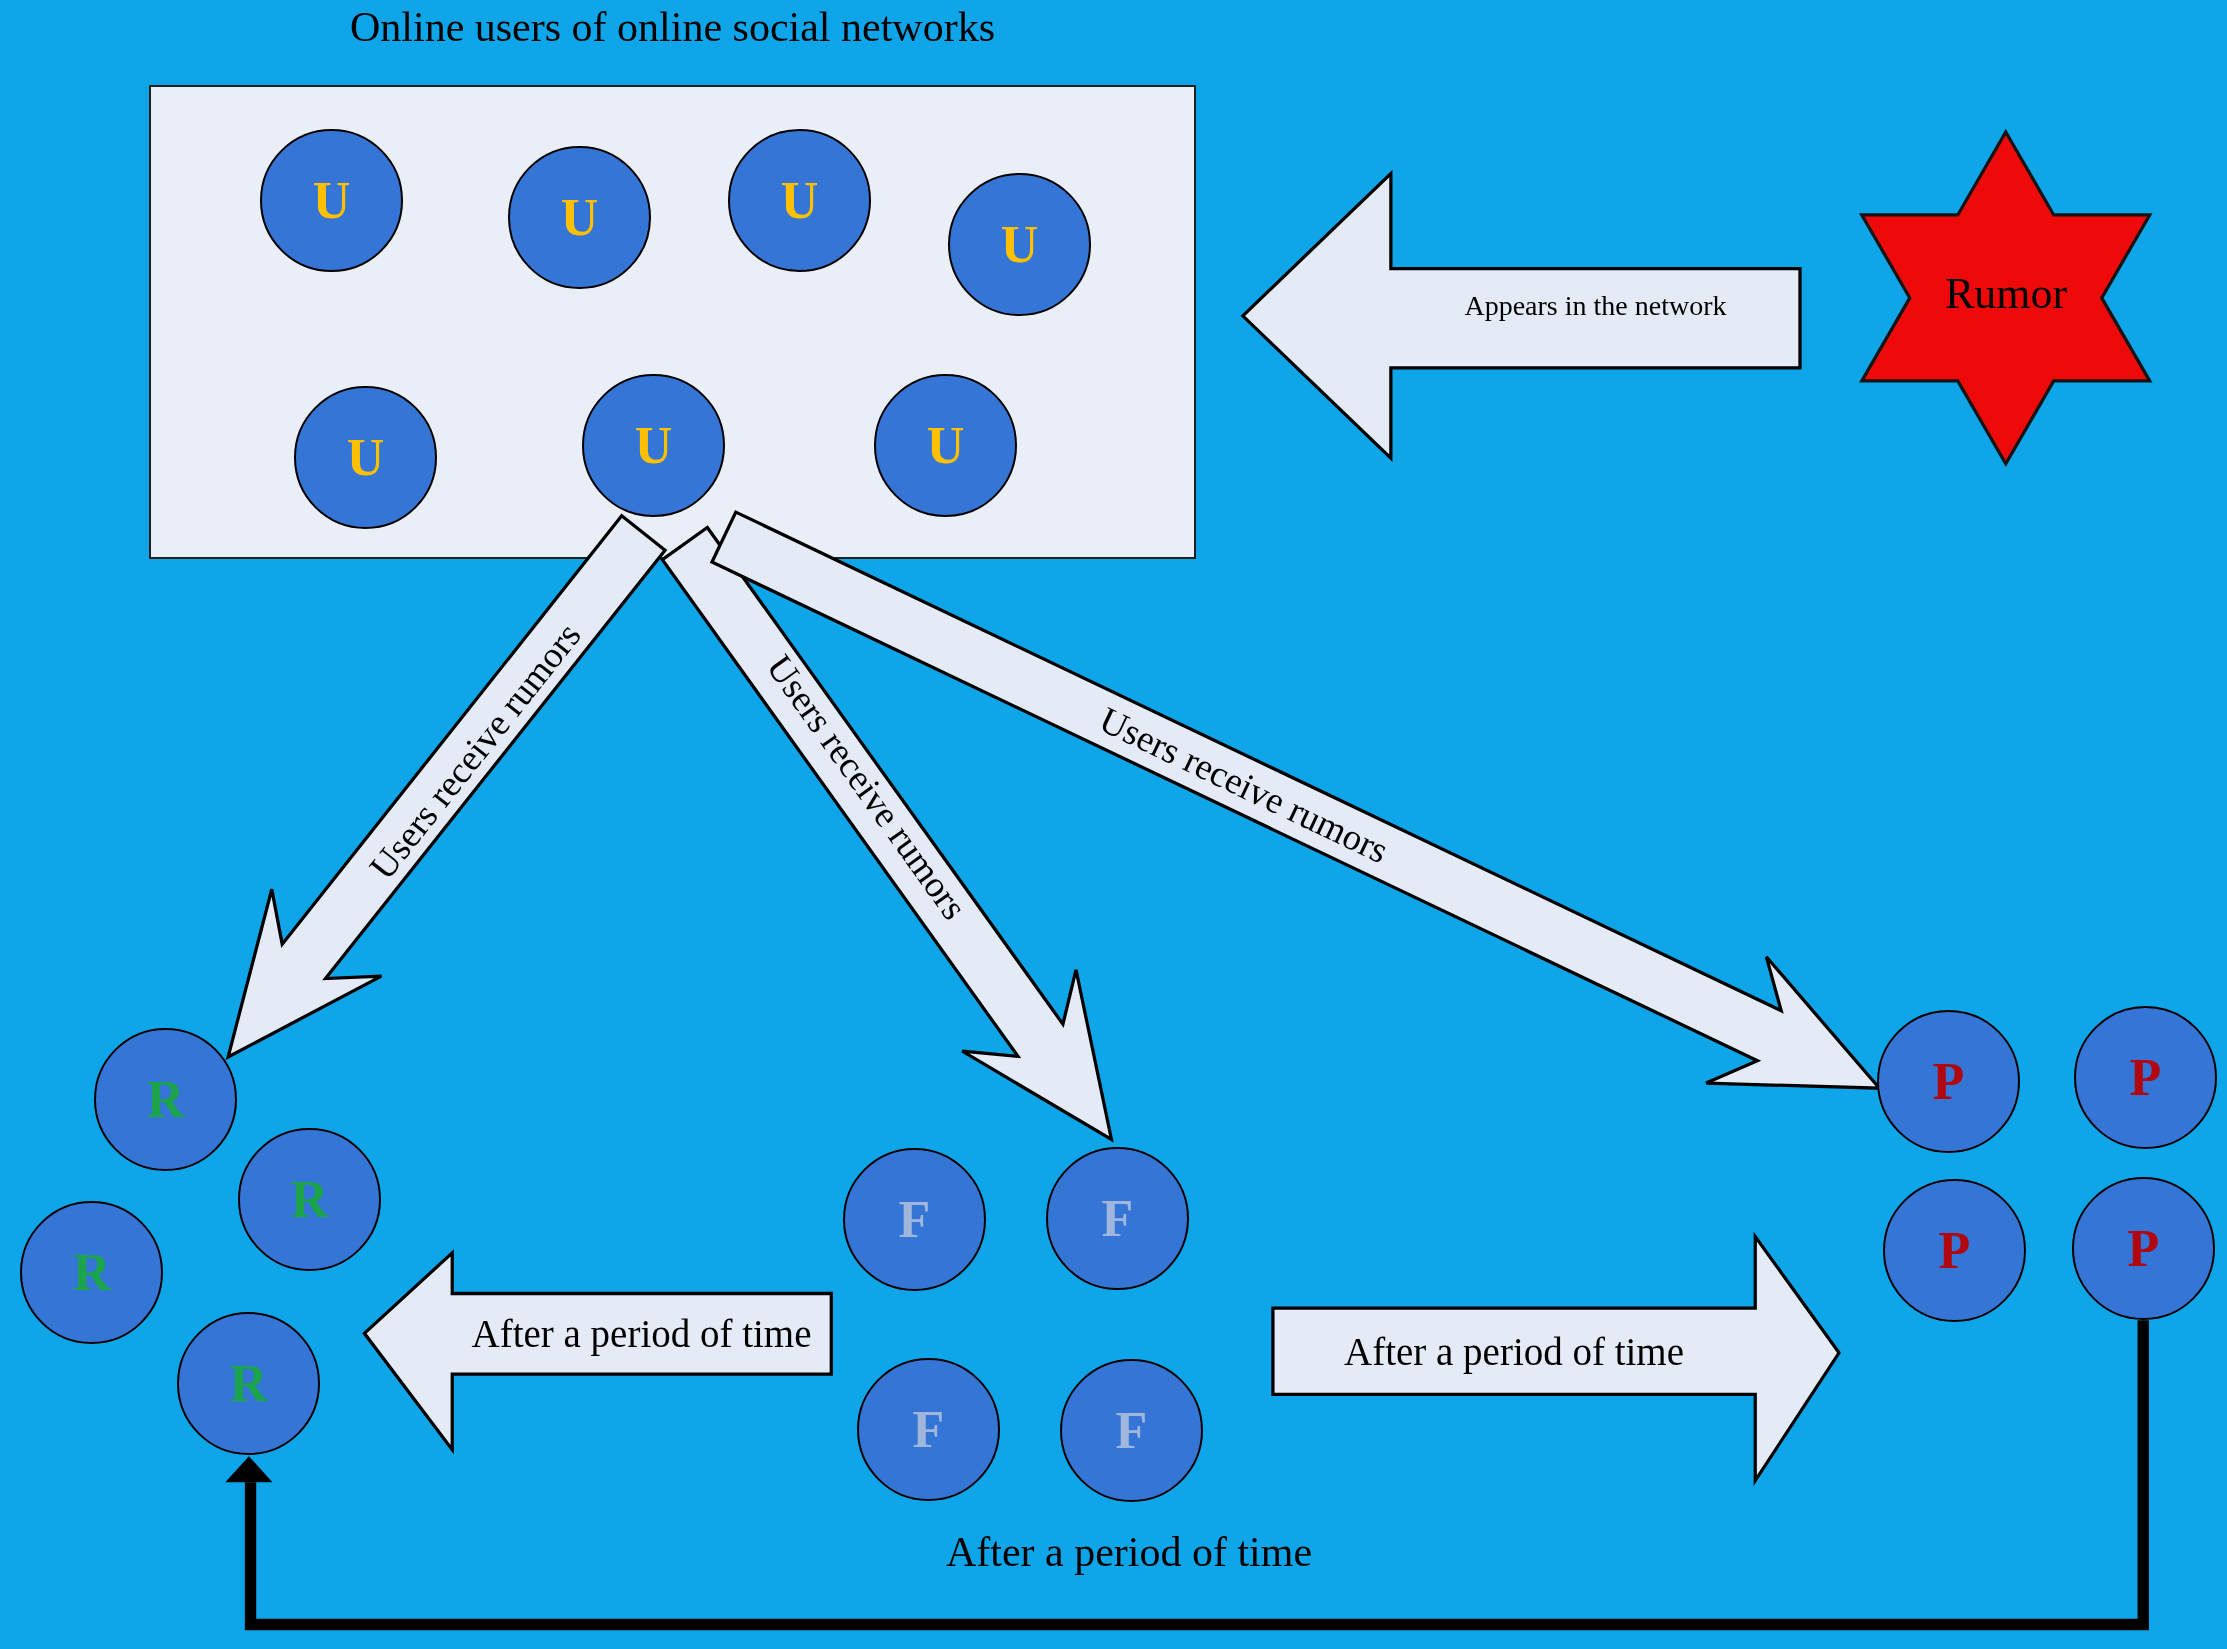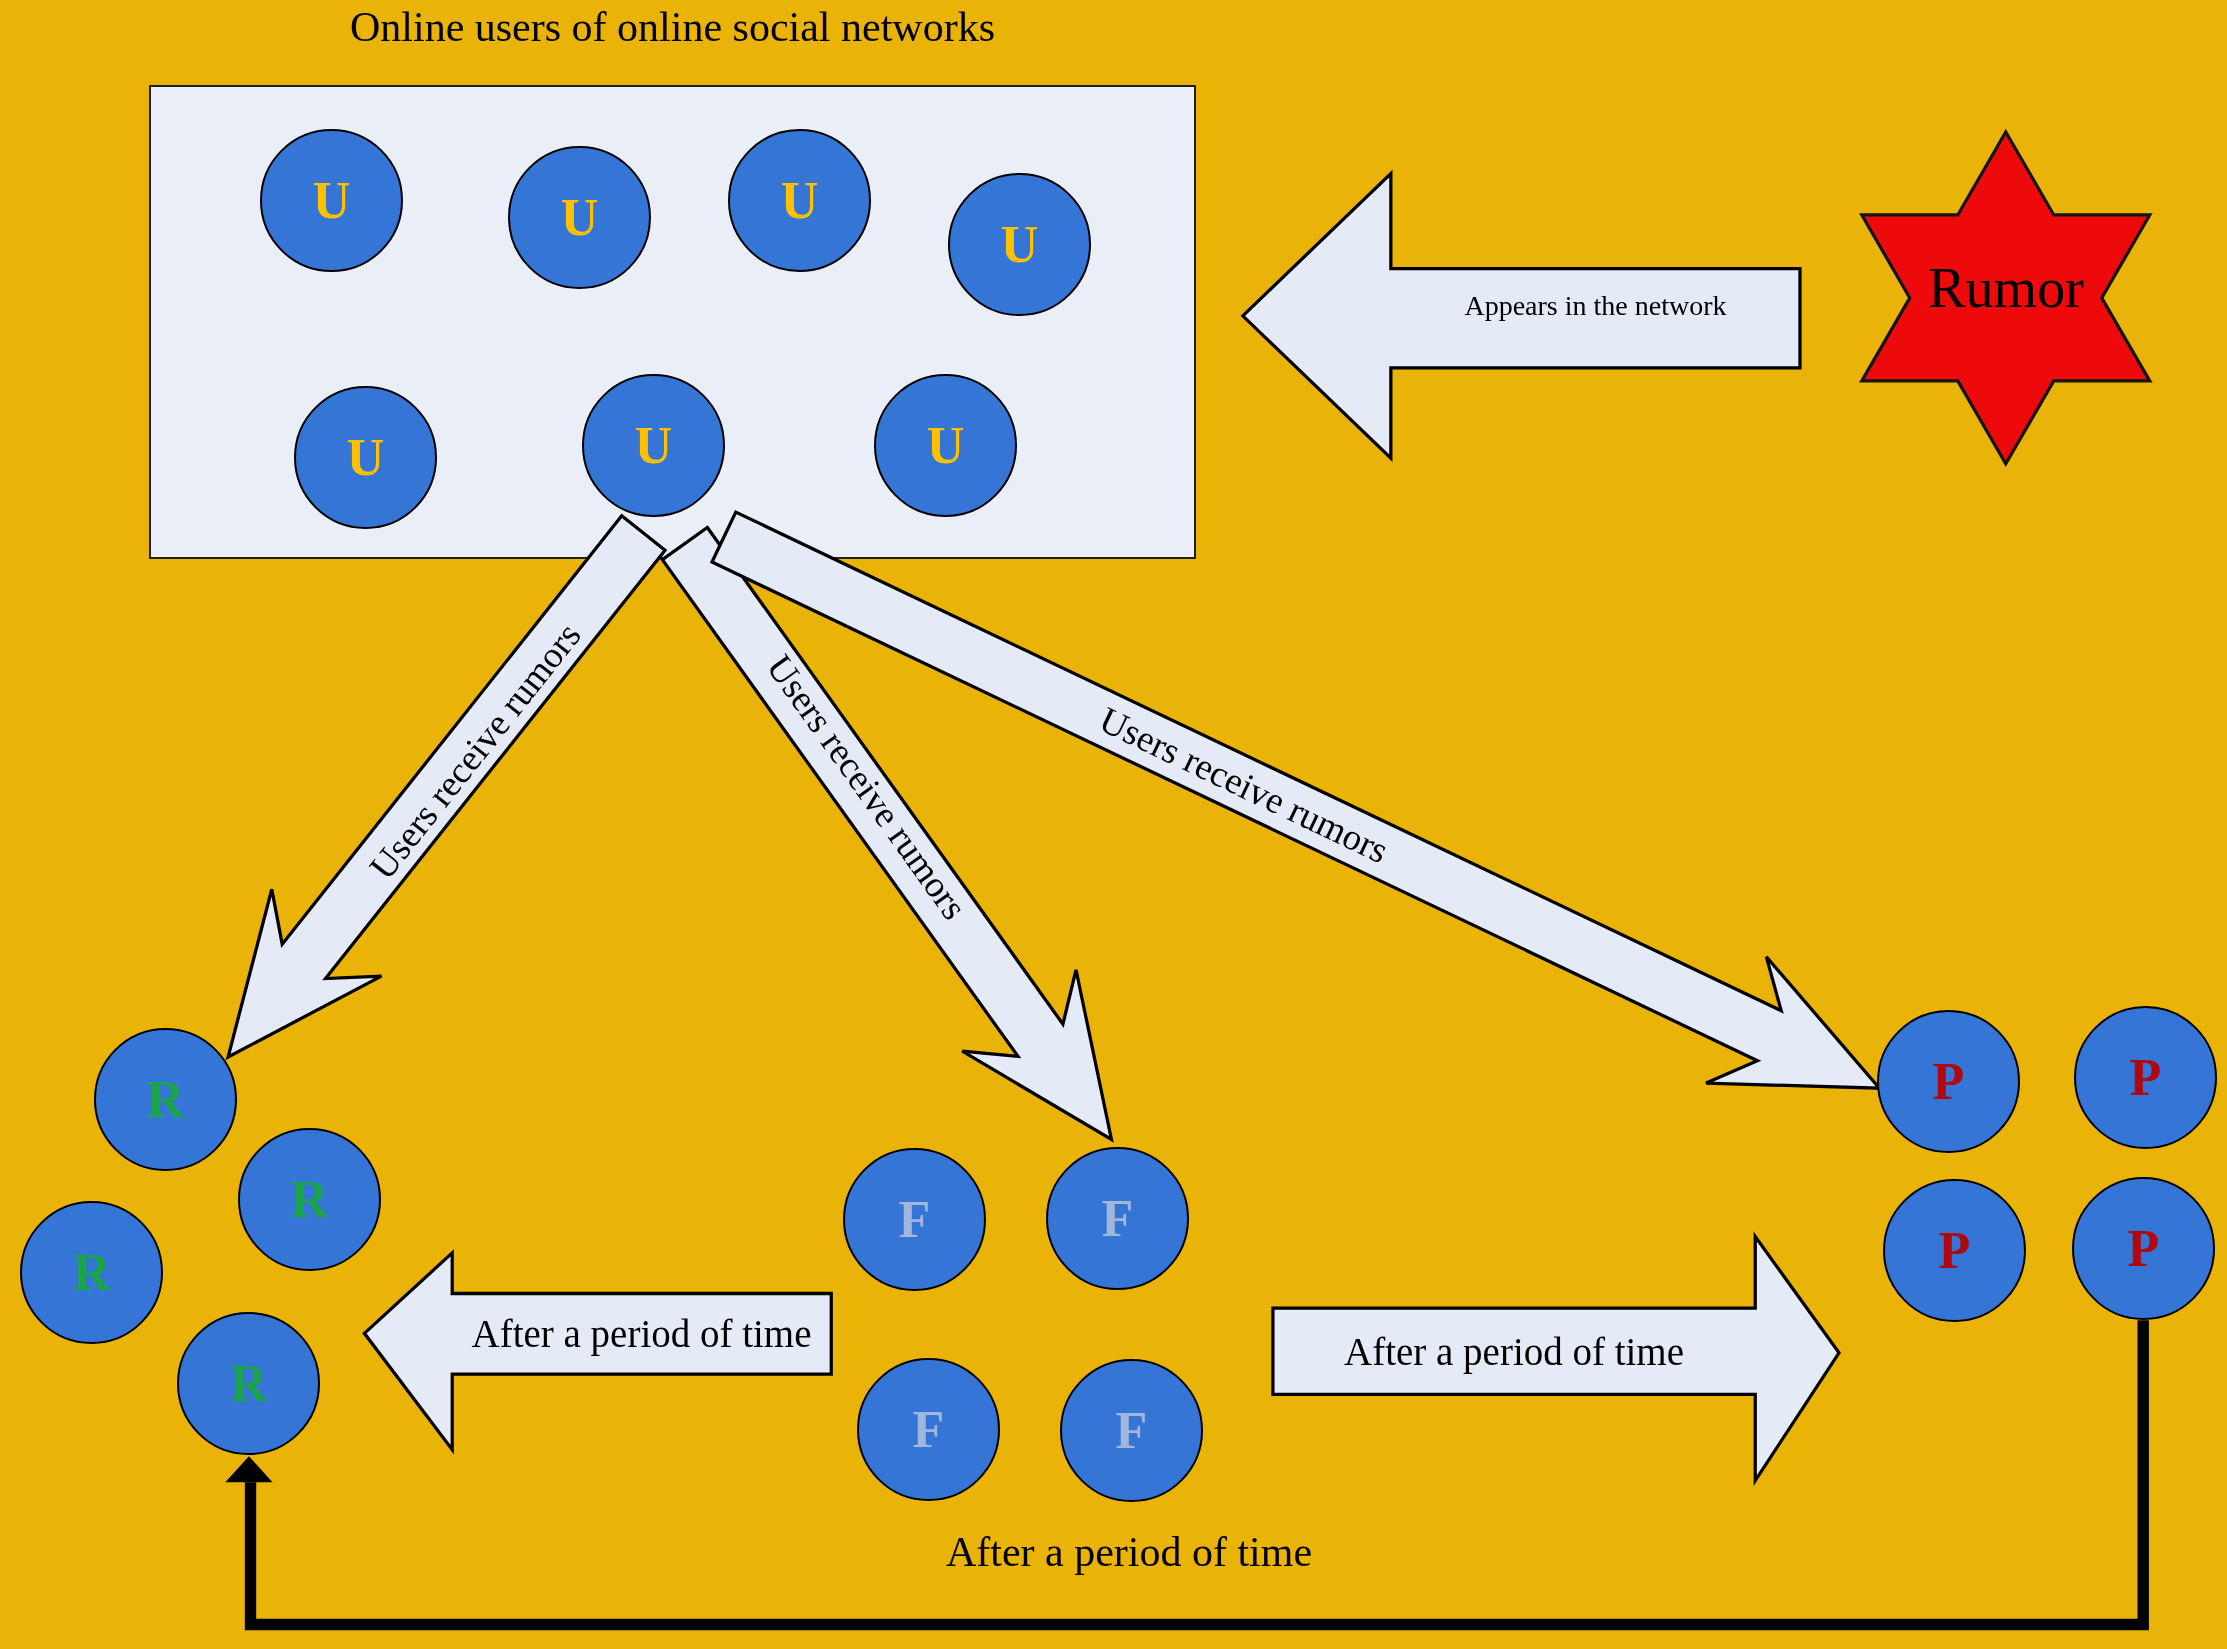--- a/index.html
+++ b/index.html
@@ -1,16 +1,16 @@
 <!DOCTYPE html>
 <html style="--node-fill: #3575d5; --box-fill: #e9eef7; --arrow-fill: #e4eaf6; --star-fill: #ee0a0a; --u-letter: #ffc000; --r-letter: #1ca44c; --f-letter: #a0b6dc; --p-letter: #b00810;font-size:13px"><head>
 <meta charset="utf-8">
 <style>
   html,body{margin:0;padding:0;background:#ffffff;}
-  .canvas{position:relative;width:2227px;height:1650px;background:#eab308;overflow:hidden;
+  .canvas{position:relative;width:2227px;height:1650px;background:#0ea5e9;overflow:hidden;
           font-family:"Liberation Serif", serif;color:#000;}
   .abs{position:absolute;}
   .title{left:149px;top:3.3px;width:1047px;text-align:center;font-size:42px;white-space:nowrap;}
   .users-box{left:149px;top:85px;width:1047px;height:474px;
              background:var(--box-fill,#e9eef7);border:2.4px solid #1f1f1f;box-sizing:border-box;}
   .node{width:143px;height:143px;border-radius:50%;box-sizing:border-box;
         background:var(--node-fill,#3575d5);border:2.4px solid #000;
         display:flex;align-items:center;justify-content:center;
         font-weight:bold;font-size:52px;line-height:1;}
   .node.u{color:var(--u-letter,#ffc000);}
@@ -20,21 +20,21 @@
   .svg-layer{left:0;top:0;width:2227px;height:1650px;}
   .banner-shape,.block-shape{fill:var(--arrow-fill,#e4eaf6);stroke:#000;stroke-width:4;}
   .star-shape{fill:var(--star-fill,#ee0a0a);stroke:#141414;stroke-width:4;}
   .black-line{fill:none;stroke:#000;stroke-width:14;stroke-linejoin:miter;}
   .black-head{fill:#000;stroke:none;}
   .label{white-space:nowrap;}
   .banner-text{font-size:37px;transform-origin:center;}
   .appears-text{left:1391px;top:290px;width:409px;text-align:center;font-size:28px;}
   .after-left-text{left:452px;top:1311px;width:379px;text-align:center;font-size:39px;}
   .after-right-text{left:1273px;top:1329px;width:482px;text-align:center;font-size:39px;}
-  .rumor-text{left:1884px;top:256px;width:244px;text-align:center;font-size:56px;}
+  .rumor-text{left:1884px;top:268px;width:244px;text-align:center;font-size:44px;}
   .bottom-caption{left:755px;top:1528px;width:748px;text-align:center;font-size:42px;}
 </style>
 </head>
 <body>
 
 <div class="canvas">
 
   <div class="abs title label">Online users of online social networks</div>
 
   <div class="abs users-box"></div>

